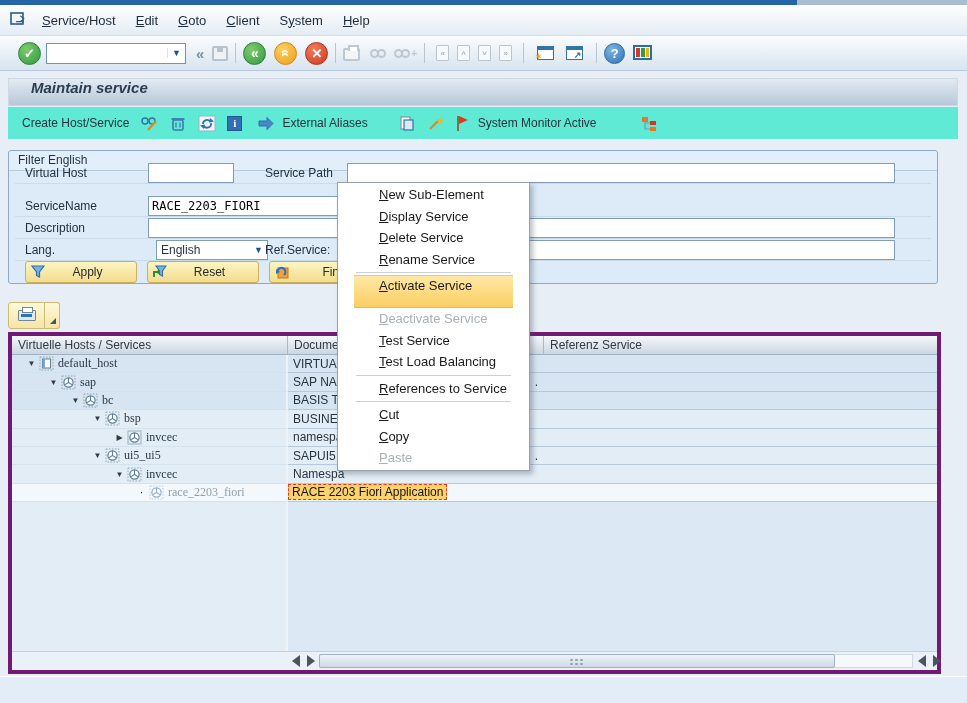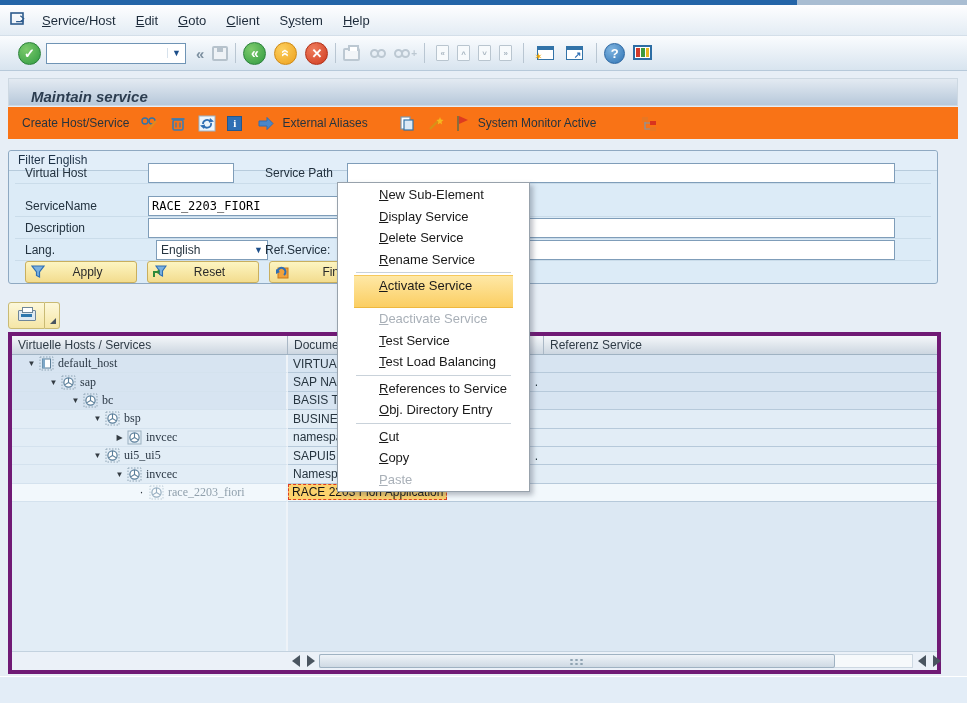--- a/index.html
+++ b/index.html
@@ -51,26 +51,26 @@
   .win-ic .star { position:absolute; left:-4px; bottom:-3px; color:#f0a500; font-size:10px; line-height:10px;}
   .win-ic .arr  { position:absolute; right:1px; bottom:-1px; color:#2f6fb4; font-size:9px; font-weight:bold; line-height:9px;}
   .help-ic { width:21px; height:21px; border-radius:50%; background:radial-gradient(circle at 35% 30%, #7fb4e0, #2f74b5);
     color:#fff; font-weight:bold; font-size:13px; display:flex; align-items:center; justify-content:center; border:1px solid #2a65a0;}
   .monitor-ic { width:19px; height:15px; border:2px solid #2c6da4; background:#fff; display:flex; gap:1px; padding:1px; margin-top:-2px;}
   .monitor-ic i { flex:1; } .monitor-ic i:nth-child(1){background:#d23a2a;} .monitor-ic i:nth-child(2){background:#3d9a3d;} .monitor-ic i:nth-child(3){background:#e8b51e;}
 
   
   .screen-title { position:absolute; top:78px; left:8px; width:950px; height:28px;
     background:linear-gradient(#e3eaf2,#b7c8da); border:1px solid #cdd8e2;
-    display:flex; align-items:flex-end; padding-left:22px;
+    display:flex; align-items:flex-start; padding-left:22px;
     font-size:15px; font-weight:bold; font-style:italic; color:#2c3d50; }
 
   
   .app-toolbar { position:absolute; top:107px; left:8px; width:950px; height:33px;
-    background:#f97316; border-bottom:1px solid #e8f0f7;
+    background:#5eead4; border-bottom:1px solid #e8f0f7;
     display:flex; align-items:center; gap:11px; padding-left:14px; color:#26343f; }
   .app-toolbar .txt { font-size:12px; }
   .ico16 { width:18px; height:17px; display:inline-block; }
   .info-ic { width:15px; height:15px; background:#2f6fb4; color:#fff; font-weight:bold; font-size:11px;
     font-family:"Liberation Serif",serif; display:flex; align-items:center; justify-content:center; border:1px solid #24578e;}
   .flag-ic { width:13px; height:15px; position:relative; }
   .flag-ic:before { content:""; position:absolute; left:1px; top:0; width:2px; height:15px; background:#8a6d3b; }
   .flag-ic:after { content:""; position:absolute; left:3px; top:0; border-left:9px solid #dd3b20; border-top:4px solid transparent; border-bottom:4px solid transparent; }
 
   
@@ -517,18 +517,17 @@
   <div class="ci"><u>D</u>isplay Service</div>
   <div class="ci"><u>D</u>elete Service</div>
   <div class="ci"><u>R</u>ename Service</div>
   <div class="csep"></div>
   <div class="ci hl"><u>A</u>ctivate Service</div>
   <div class="ci dis"><u>D</u>eactivate Service</div>
   <div class="ci"><u>T</u>est Service</div>
   <div class="ci"><u>T</u>est Load Balancing</div>
   <div class="csep"></div>
   <div class="ci"><u>R</u>eferences to Service</div>
-  <div class="ci"><u>O</u>bj. Directory Entry</div>
   <div class="csep"></div>
   <div class="ci"><u>C</u>ut</div>
   <div class="ci"><u>C</u>opy</div>
   <div class="ci dis"><u>P</u>aste</div>
 </div>
 
 </body></html>

